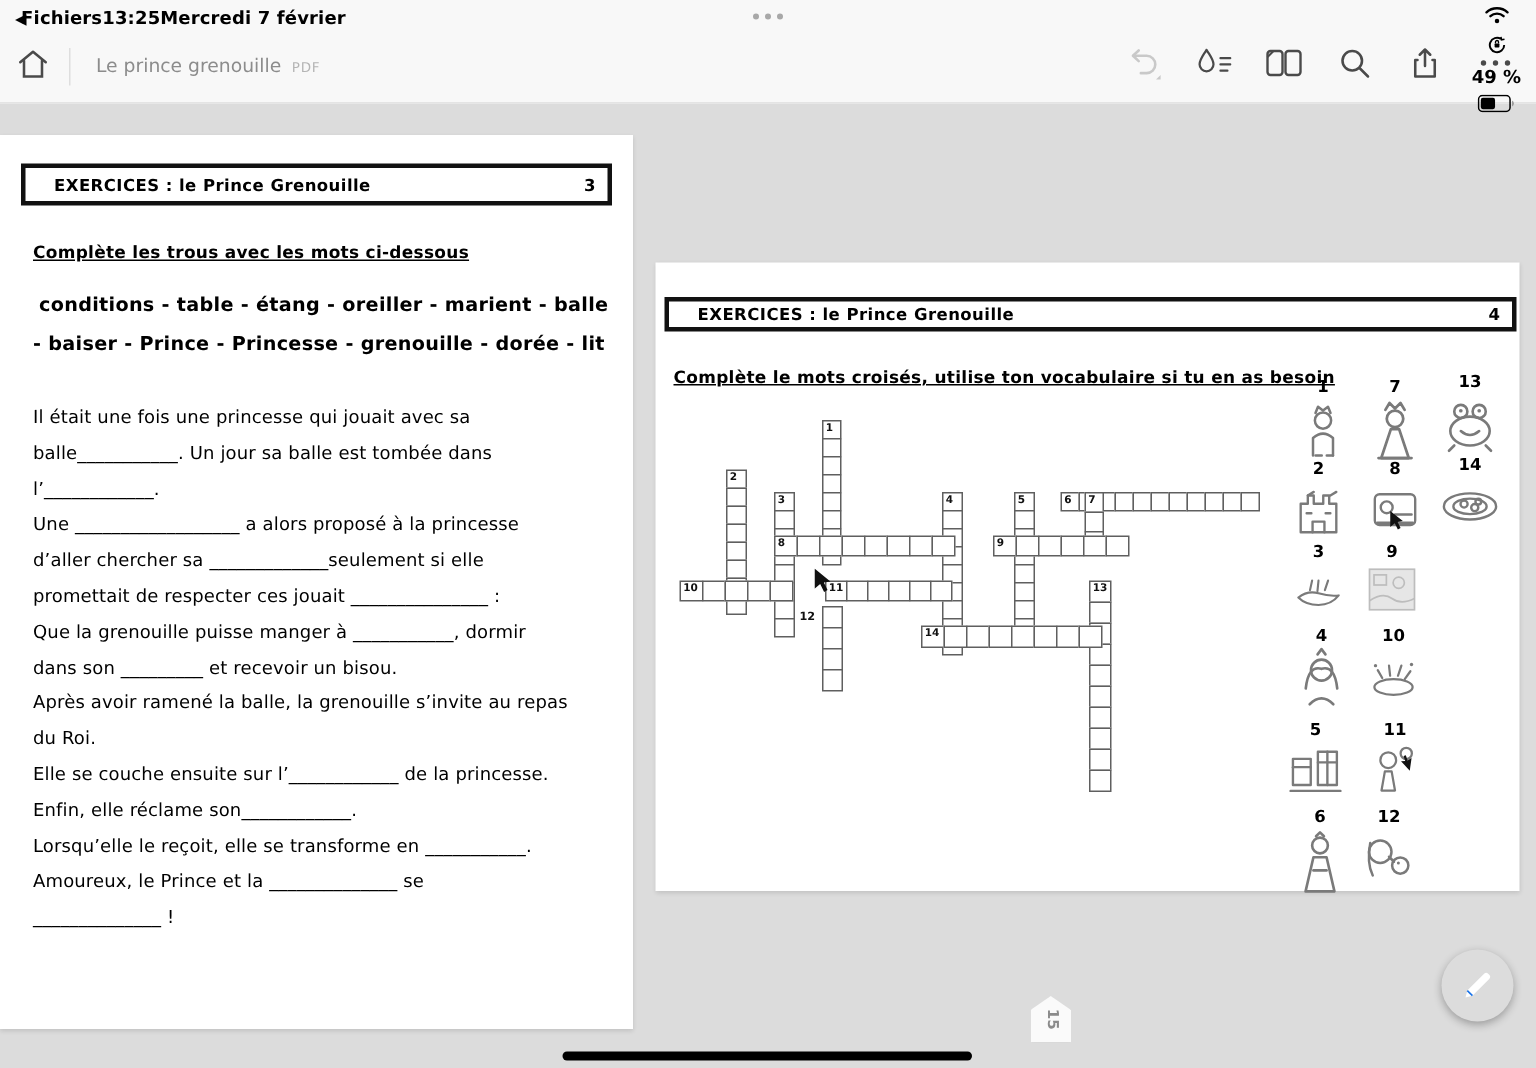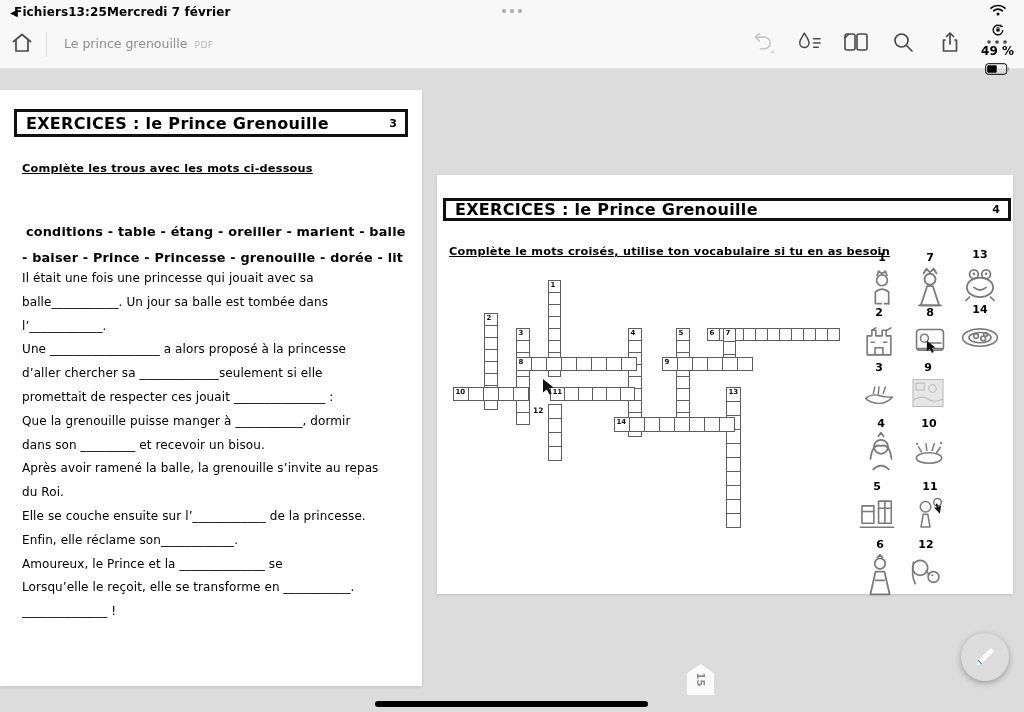--- a/index.html
+++ b/index.html
@@ -24,28 +24,28 @@
   .tool-icons{position:absolute;right:14px;top:5px;display:flex;gap:21px;align-items:center;}
   .tool-icons .tbtn{width:26px;height:26px;display:flex;align-items:center;justify-content:center;}
   
   .page{position:absolute;background:#fff;box-shadow:0 1px 3px rgba(0,0,0,.12);}
   #page3{left:0;top:90px;width:422px;height:596px;}
   #page4{left:437px;top:175px;width:576px;height:419px;}
   .hdr-box{position:absolute;border:3px solid #111;background:#fff;display:flex;
            align-items:center;box-sizing:border-box;}
   #page3 .hdr-box{left:14px;top:19px;width:394px;height:28px;}
   #page4 .hdr-box{left:6px;top:23px;width:568px;height:23px;}
-  .hdr-title{font-size:16px;font-weight:700;letter-spacing:.3px;color:#000;padding-left:9px;flex:1;}
+  .hdr-title{font-size:11px;font-weight:700;letter-spacing:.3px;color:#000;padding-left:19px;flex:1;}
   .hdr-num{font-size:11px;font-weight:700;color:#000;padding-right:8px;}
   .instr{position:absolute;font-size:11.3px;font-weight:700;color:#000;text-decoration:underline;
          letter-spacing:.2px;white-space:nowrap;text-align:right;}
   #page3 .instr{left:22px;top:72px;}
   #page4 .instr{left:12px;top:70px;}
   .wordbank{position:absolute;left:26px;font-size:12.8px;font-weight:700;color:#000;
-            letter-spacing:.2px;white-space:nowrap;margin-top:28px;}
+            letter-spacing:.2px;white-space:nowrap;}
   .para{position:absolute;left:22px;top:181px;font-size:12px;color:#000;}
   .para .pline{height:23.8px;white-space:nowrap;font-weight:500;letter-spacing:.1px;}
   
   .cw-cell{position:absolute;background:#fff;border:1.5px solid #5f5f5f;box-sizing:border-box;}
   .cw-num{position:absolute;font-size:7px;font-weight:700;color:#111;line-height:7px;
           padding:1px 0 0 1.5px;}
   .cw-out-label{position:absolute;font-size:7.5px;font-weight:700;color:#111;}
   .cursor-arrow{position:absolute;z-index:4;}
   
   .pic{position:absolute;display:flex;flex-direction:column;align-items:center;}
@@ -170,22 +170,22 @@
       <div class="pline">l’____________.</div>
       <div class="pline">Une __________________ a alors proposé à la princesse</div>
       <div class="pline">d’aller chercher sa _____________seulement si elle</div>
       <div class="pline">promettait de respecter ces jouait _______________ :</div>
       <div class="pline">Que la grenouille puisse manger à ___________, dormir</div>
       <div class="pline">dans son _________ et recevoir un bisou.</div>
       <div class="pline">Après avoir ramené la balle, la grenouille s’invite au repas</div>
       <div class="pline">du Roi.</div>
       <div class="pline">Elle se couche ensuite sur l’____________ de la princesse.</div>
       <div class="pline">Enfin, elle réclame son____________.</div>
+      <div class="pline">Lorsqu’elle le reçoit, elle se transforme en ___________.</div>
       <div class="pline">Amoureux, le Prince et la ______________ se</div>
-      <div class="pline">Lorsqu’elle le reçoit, elle se transforme en ___________.</div>
       <div class="pline">______________ !</div>
     </div>
 </div>
 
 <div class="page" id="page4">
   <div class="hdr-box">
     <span class="hdr-title">EXERCICES : le Prince Grenouille</span>
     <span class="hdr-num">4</span>
   </div>
   <div class="instr">Complète le mots croisés, utilise ton vocabulaire si tu en as besoin</div>

